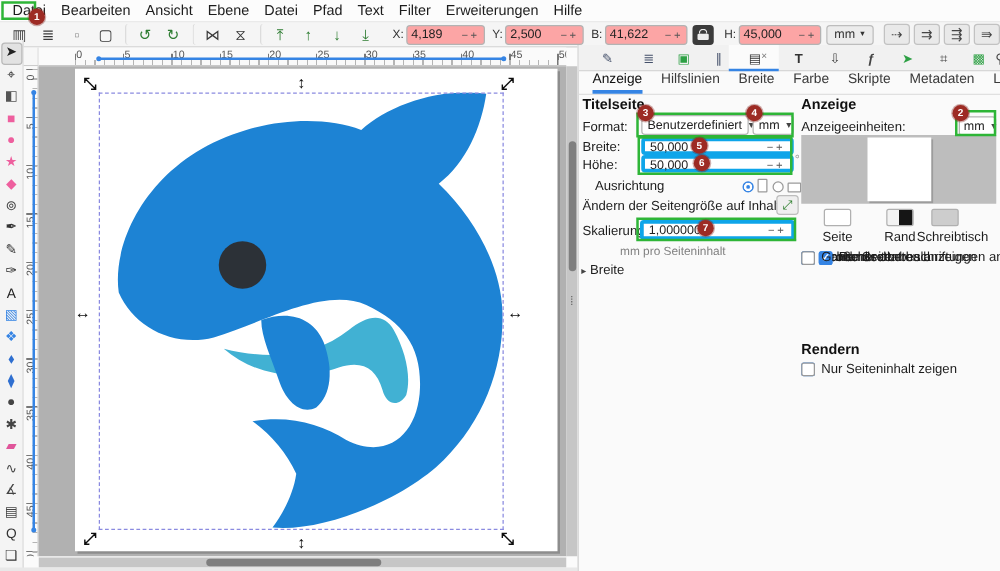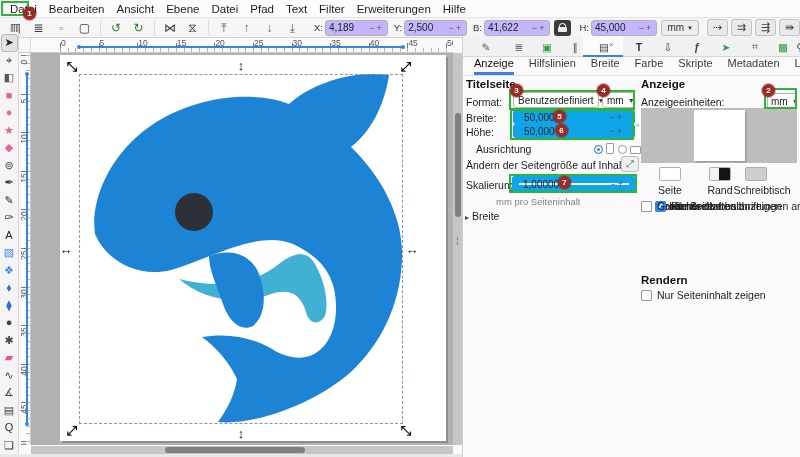--- a/index.html
+++ b/index.html
@@ -12,21 +12,21 @@
              border-bottom:1px solid #e4e4e4; display:flex; align-items:center; padding-left:4px; }
   .menu-item { padding:1px 6px; font-size:11.5px; color:#1c1c1c; cursor:default; }
 
   
   .toolbar { position:absolute; left:0; top:18px; width:800px; height:20px; background:#f5f5f5;
              border-bottom:1px solid #d2d2d2; display:flex; align-items:center; padding-left:4px; }
   .tbtn { width:23px; height:17px; display:flex; align-items:center; justify-content:center;
           font-size:12px; color:#333; border-radius:3px; }
   .tbtn.sep { border-left:1px solid #dcdcdc; margin-left:4px; padding-left:4px; width:27px; }
   .fldlabel { font-size:9.5px; color:#333; margin:0 2px 0 6px; }
-  .fld { height:16px; background:#c4b5fd; border:1px solid #b3b3b3; border-radius:3px;
+  .fld { height:16px; background:#fca5a5; border:1px solid #b3b3b3; border-radius:3px;
          display:flex; align-items:center; font-size:10px; padding:0 3px; }
   .fld .val { flex:1; }
   .fld .spin { color:#555; font-size:9px; letter-spacing:2px; margin-left:2px; }
   .fld.w66{width:66px} .fld.w70{width:70px}
   .lockbtn { width:18px; height:16px; background:#3b3b3b; border-radius:3px; margin:0 2px 0 4px;
              display:flex; flex-direction:column; align-items:center; justify-content:center; }
   .lockbtn .shackle { width:7px; height:4px; border:1.5px solid #ececec; border-bottom:none;
                       border-radius:4px 4px 0 0; }
   .lockbtn .lockbody { width:9px; height:5px; background:#ececec; border-radius:1px; }
   .unitbtn { height:16px; padding:0 5px; background:#ececec; border:1px solid #bdbdbd; border-radius:3px;
@@ -98,22 +98,22 @@
           padding-left:11px; align-items:flex-end; border-bottom:1px solid #e0e0e0; }
   .tab { font-size:11px; color:#3a3a3a; padding-bottom:3px; border-bottom:3px solid transparent; }
   .tab.active { color:#111; border-bottom-color:#3584e4; }
 
   .p-head { position:absolute; font-size:11.5px; font-weight:bold; color:#111; }
   .p-label { position:absolute; font-size:10.5px; color:#1d1d1d; }
   .p-caption { position:absolute; font-size:9.5px; color:#808080; }
   .select { position:absolute; height:16px; background:#fff; border:1px solid #b5b5b5; border-radius:3px;
             font-size:10px; display:flex; align-items:center; padding:0 4px; justify-content:space-between; }
   .select .arr { font-size:7px; color:#444; margin-left:4px; }
-  .pfld { position:absolute; height:14px; background:#fff; border:7px solid #0ea5e9; border-radius:3px;
-          font-size:10px; display:flex; align-items:center; padding:0 4px; }
+  .pfld { position:absolute; height:14px; background:#fff; border:3px solid #0ea5e9; border-radius:3px;
+          font-size:10px; display:flex; align-items:flex-start; padding:0 4px; }
   .pfld .val { flex:1; } .pfld .spin { color:#555; font-size:9px; letter-spacing:2px; }
   .radio { position:absolute; width:9px; height:9px; border:1px solid #999; border-radius:50%; background:#fff; }
   .radio.checked { border-color:#3584e4; background:#3584e4; box-shadow:inset 0 0 0 2px #fff; }
   .pagebox { position:absolute; border:1px solid #9a9a9a; background:#fff; border-radius:1px; }
   .sq-btn { position:absolute; width:18px; height:16px; background:#efefef; border:1px solid #bdbdbd;
             border-radius:3px; display:flex; align-items:center; justify-content:center; font-size:10px; color:#2a7d2a; }
   .expander { position:absolute; font-size:10.5px; color:#1d1d1d; }
   .expander .arr { font-size:8px; color:#444; margin-right:3px; }
 
   .preview { position:absolute; left:178px; top:72px; width:156px; height:55px; background:#bdbdbd; }

